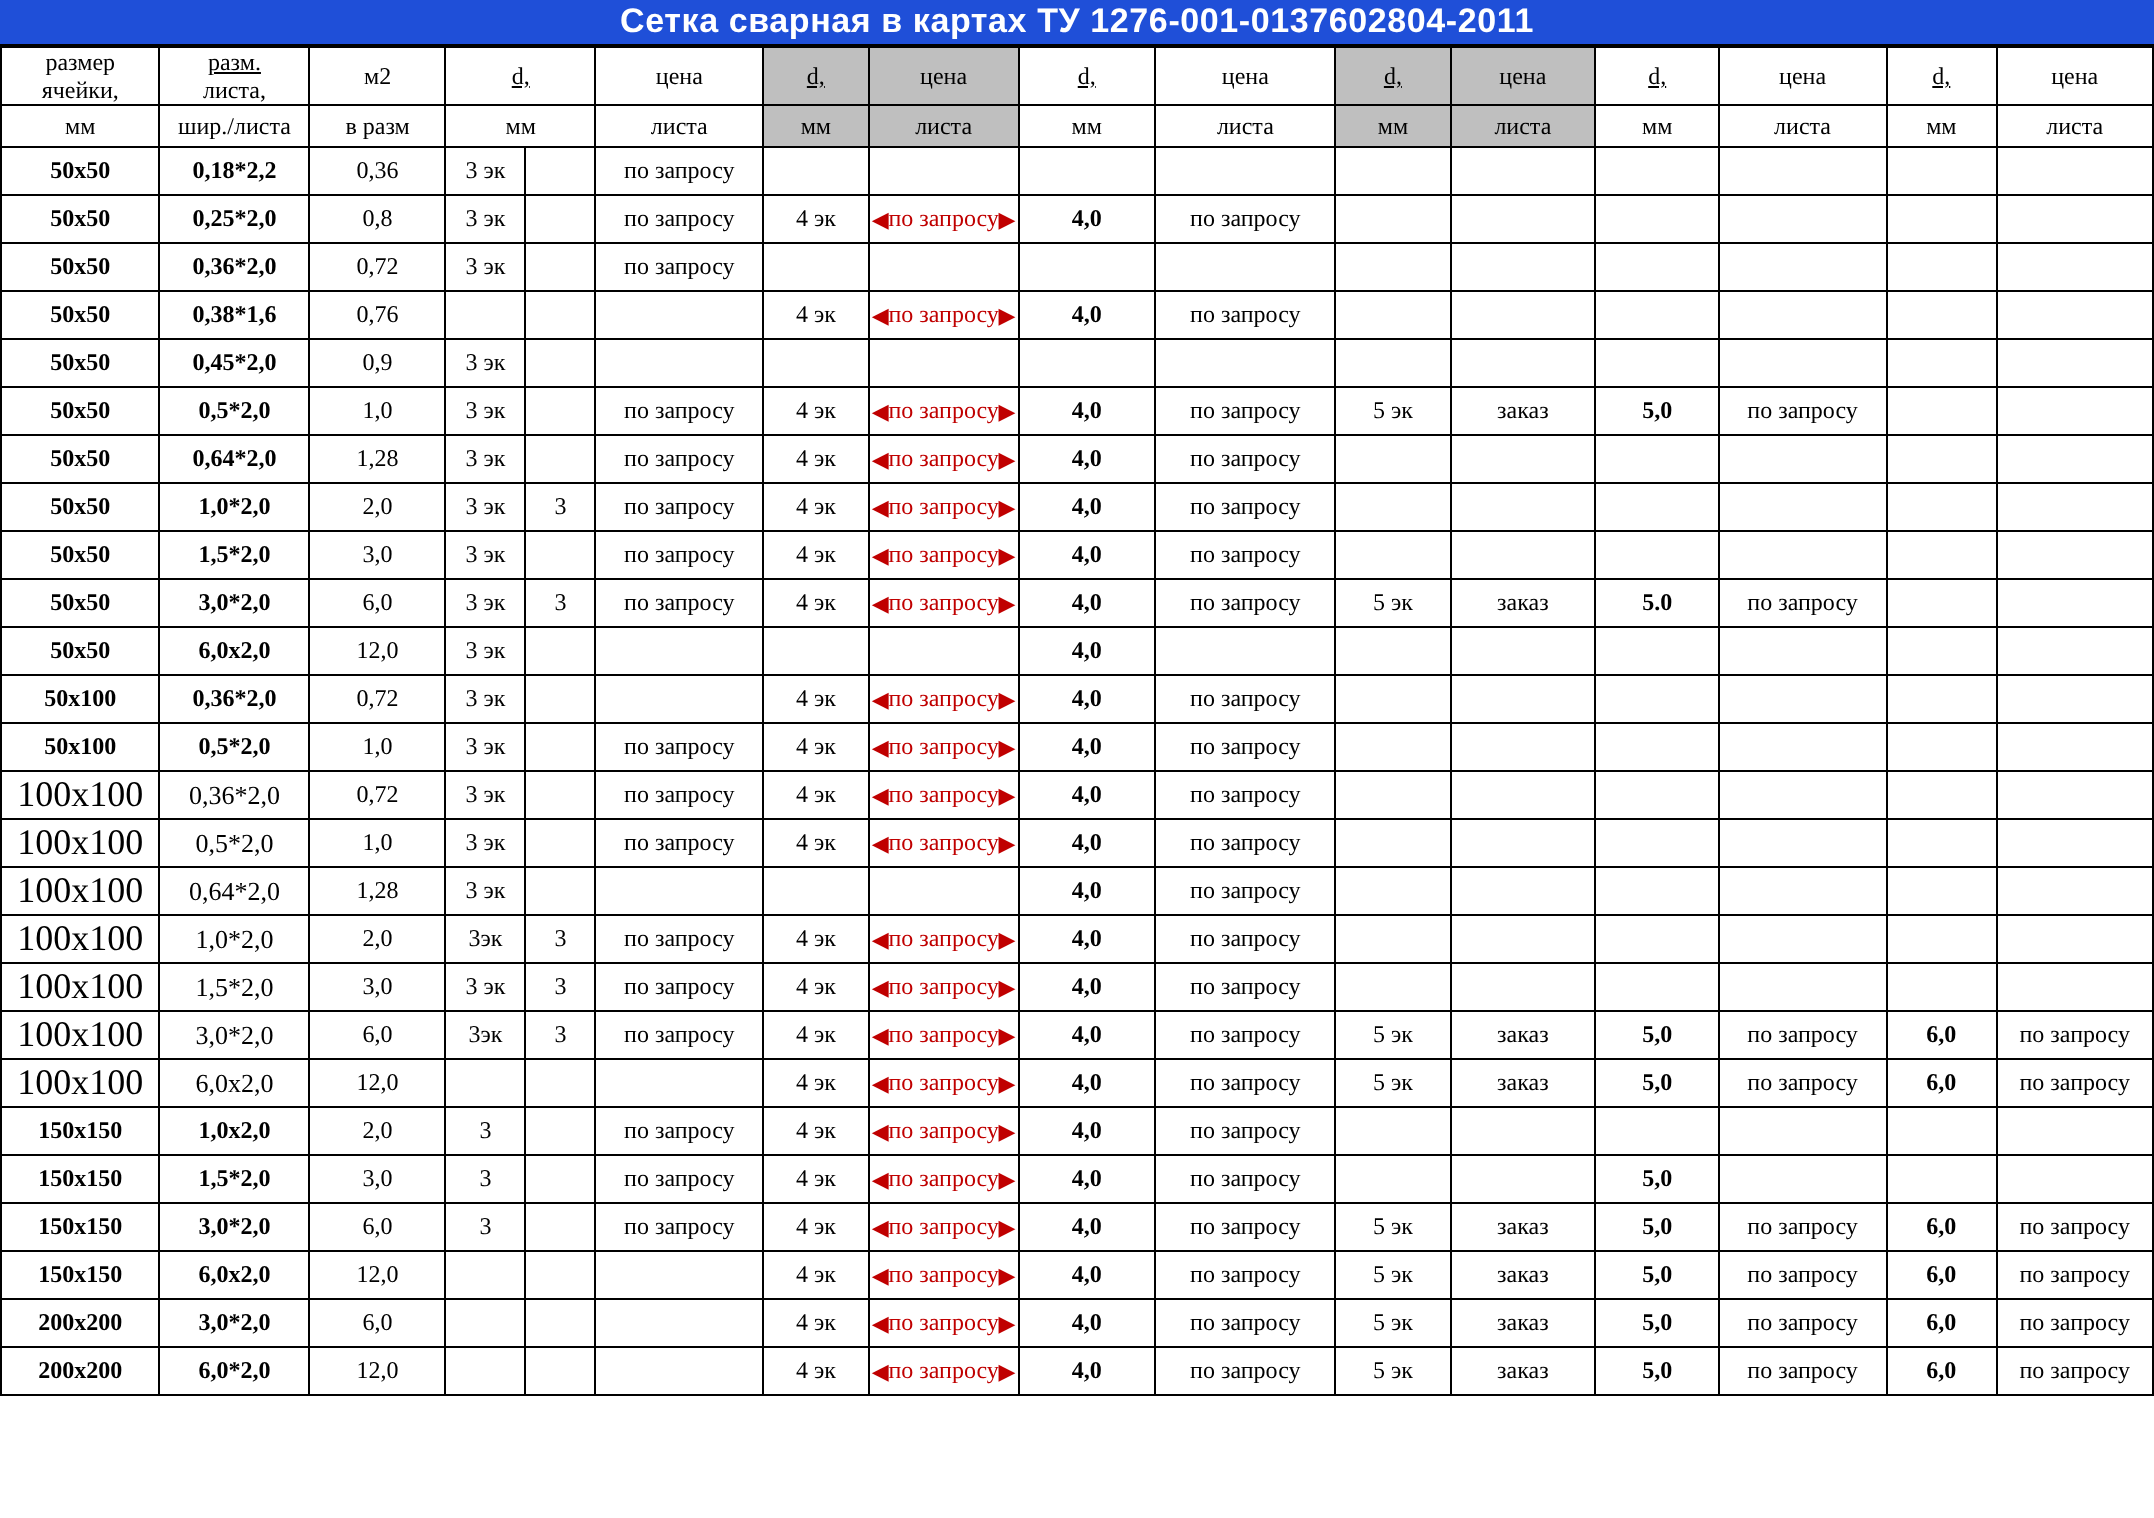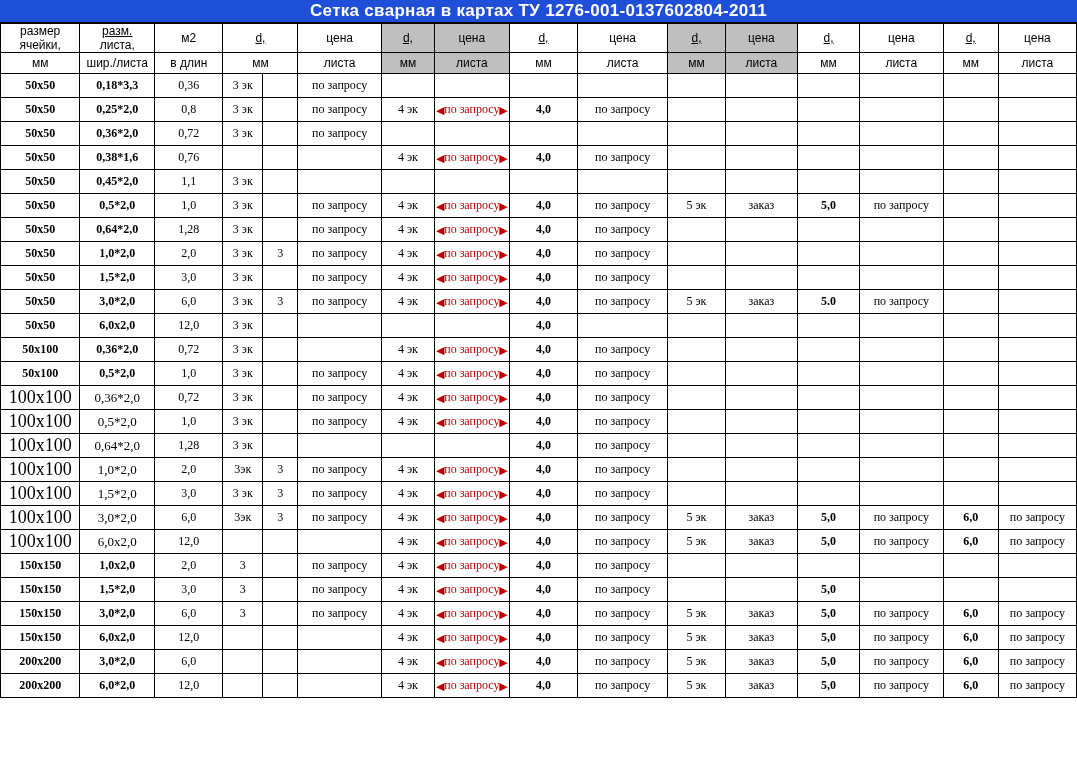--- a/index.html
+++ b/index.html
@@ -39,21 +39,21 @@
     border: 1px solid #000000;
     padding: 0;
     font-size: 12px;
     text-align: center;
     vertical-align: middle;
     overflow: hidden;
     white-space: nowrap;
   }
   
   thead td {
-    font-family: Liberation Sans, sans-serif;
+    font-family: Liberation Serif, serif;
     font-size: 12.5px;
     line-height: 14px;
     height: 20px;
   }
   .hdr-u {
     text-decoration: underline;
   }
   .hdr-shade {
     background: #bfbfbf;
   }
@@ -179,39 +179,39 @@
         <td rowspan="2" class="hdr-shade">цена</td>
         <td rowspan="2"><span class="hdr-u">d,</span></td>
         <td rowspan="2">цена</td>
         <td rowspan="2"><span class="hdr-u">d,</span></td>
         <td rowspan="2">цена</td>
       </tr>
       <tr></tr>
       <tr>
         <td>мм</td>
         <td>шир./листа</td>
-        <td>в длин</td>
+        <td>в разм</td>
         <td colspan="2">мм</td>
         <td>листа</td>
         <td class="hdr-shade">мм</td>
         <td class="hdr-shade">листа</td>
         <td>мм</td>
         <td>листа</td>
         <td class="hdr-shade">мм</td>
         <td class="hdr-shade">листа</td>
         <td>мм</td>
         <td>листа</td>
         <td>мм</td>
         <td>листа</td>
       </tr>
     </thead>
     <tbody id="tbody">
         <tr>
           <td class="cell-mesh">50x50</td>
-          <td class="cell-size">0,18*3,3</td>
+          <td class="cell-size">0,18*2,2</td>
           <td class="cell-m2">0,36</td>
           <td class="cell-d split-left">3 эк</td>
           <td class="cell-d"></td>
           <td class="cell-price">по запросу</td>
           <td class="cell-d"></td>
           <td class="cell-price-red"></td>
           <td class="cell-dbold"></td>
           <td class="cell-price"></td>
           <td class="cell-d"></td>
           <td class="cell-price"></td>
@@ -270,21 +270,21 @@
           <td class="cell-d"></td>
           <td class="cell-price"></td>
           <td class="cell-dbold"></td>
           <td class="cell-price"></td>
           <td class="cell-dbold"></td>
           <td class="cell-price"></td>
         </tr>
         <tr>
           <td class="cell-mesh">50x50</td>
           <td class="cell-size">0,45*2,0</td>
-          <td class="cell-m2">1,1</td>
+          <td class="cell-m2">0,9</td>
           <td class="cell-d split-left">3 эк</td>
           <td class="cell-d"></td>
           <td class="cell-price"></td>
           <td class="cell-d"></td>
           <td class="cell-price-red"></td>
           <td class="cell-dbold"></td>
           <td class="cell-price"></td>
           <td class="cell-d"></td>
           <td class="cell-price"></td>
           <td class="cell-dbold"></td>

